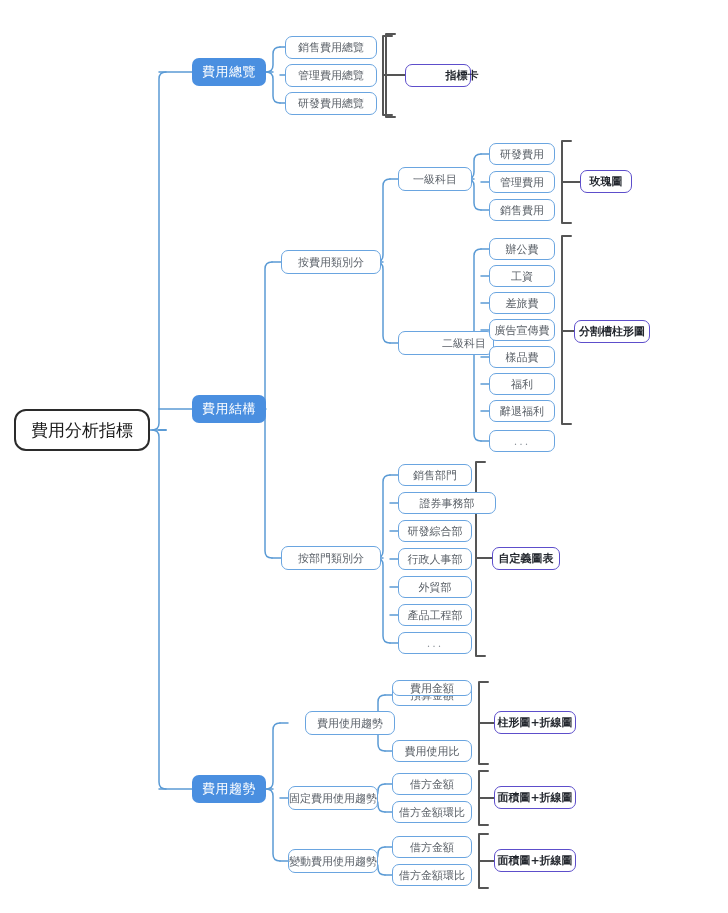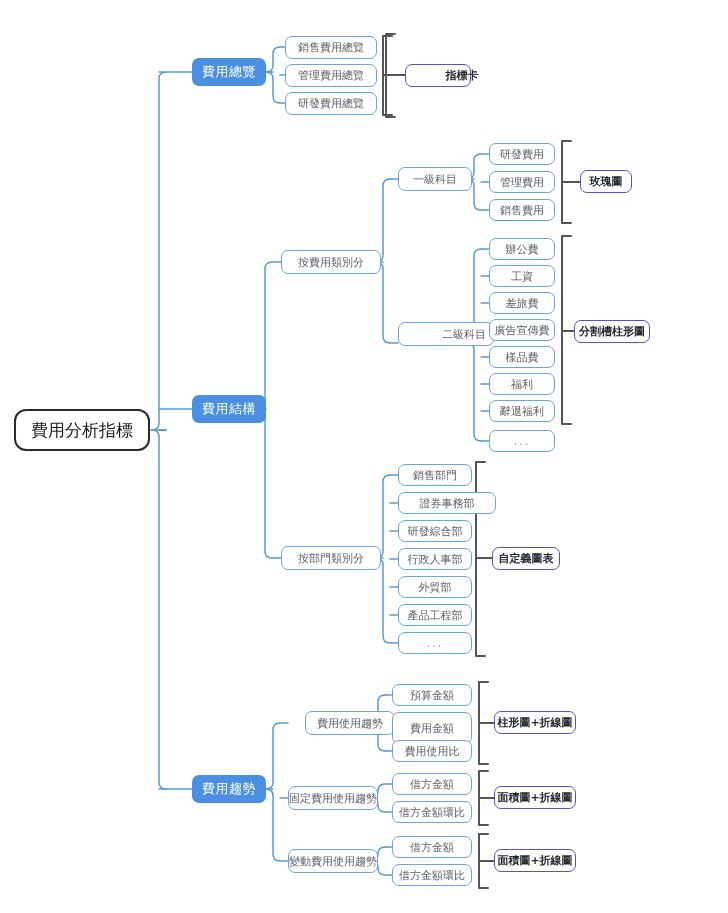--- a/index.html
+++ b/index.html
@@ -143,21 +143,21 @@
   <div class="node branch" style="left:192px;top:395px;width:74px;height:28px;">費用結構</div>
 
   <div class="node box mid" style="left:281px;top:250px;width:100px;height:24px;">按費用類別分</div>
 
   <div class="node box mid" style="left:398px;top:167px;width:74px;height:24px;">一級科目</div>
   <div class="node box" style="left:489px;top:143px;width:66px;height:22px;">研發費用</div>
   <div class="node box" style="left:489px;top:171px;width:66px;height:22px;">管理費用</div>
   <div class="node box" style="left:489px;top:199px;width:66px;height:22px;">銷售費用</div>
   <div class="node chart" style="left:580px;top:170px;width:52px;height:23px;">玫瑰圖</div>
 
-  <div class="node box mid" style="left:398px;top:322px;width:96px;height:24px;padding-left:36px;">二級科目</div>
+  <div class="node box mid" style="left:398px;top:331px;width:96px;height:24px;padding-left:36px;">二級科目</div>
   <div class="node box" style="left:489px;top:238px;width:66px;height:22px;">辦公費</div>
   <div class="node box" style="left:489px;top:265px;width:66px;height:22px;">工資</div>
   <div class="node box" style="left:489px;top:292px;width:66px;height:22px;">差旅費</div>
   <div class="node box" style="left:489px;top:319px;width:66px;height:22px;">廣告宣傳費</div>
   <div class="node box" style="left:489px;top:346px;width:66px;height:22px;">樣品費</div>
   <div class="node box" style="left:489px;top:373px;width:66px;height:22px;">福利</div>
   <div class="node box" style="left:489px;top:400px;width:66px;height:22px;">辭退福利</div>
   <div class="node box dots" style="left:489px;top:430px;width:66px;height:22px;">...</div>
   <div class="node chart" style="left:574px;top:320px;width:76px;height:23px;">分割槽柱形圖</div>
 
@@ -168,21 +168,21 @@
   <div class="node box" style="left:398px;top:548px;width:74px;height:22px;text-align:center;">行政人事部</div>
   <div class="node box" style="left:398px;top:576px;width:74px;height:22px;">外貿部</div>
   <div class="node box" style="left:398px;top:604px;width:74px;height:22px;">產品工程部</div>
   <div class="node box dots" style="left:398px;top:632px;width:74px;height:22px;">...</div>
   <div class="node chart" style="left:492px;top:547px;width:68px;height:23px;">自定義圖表</div>
 
   <div class="node branch" style="left:192px;top:775px;width:74px;height:28px;">費用趨勢</div>
 
   <div class="node box mid" style="left:288px;top:711px;width:90px;height:24px;margin-left:17px;">費用使用趨勢</div>
   <div class="node box" style="left:392px;top:684px;width:80px;height:22px;">預算金額</div>
-  <div class="node box" style="left:392px;top:712px;width:80px;height:32px;">費用金額</div>
+  <div class="node box" style="left:392px;top:680px;width:80px;height:16px;">費用金額</div>
   <div class="node box" style="left:392px;top:740px;width:80px;height:22px;">費用使用比</div>
   <div class="node chart" style="left:494px;top:711px;width:82px;height:23px;">柱形圖+折線圖</div>
 
   <div class="node box mid" style="left:288px;top:786px;width:90px;height:24px;">固定費用使用趨勢</div>
   <div class="node box" style="left:392px;top:773px;width:80px;height:22px;">借方金額</div>
   <div class="node box" style="left:392px;top:801px;width:80px;height:22px;">借方金額環比</div>
   <div class="node chart" style="left:494px;top:786px;width:82px;height:23px;">面積圖+折線圖</div>
 
   <div class="node box mid" style="left:288px;top:849px;width:90px;height:24px;">變動費用使用趨勢</div>
   <div class="node box" style="left:392px;top:836px;width:80px;height:22px;">借方金額</div>

